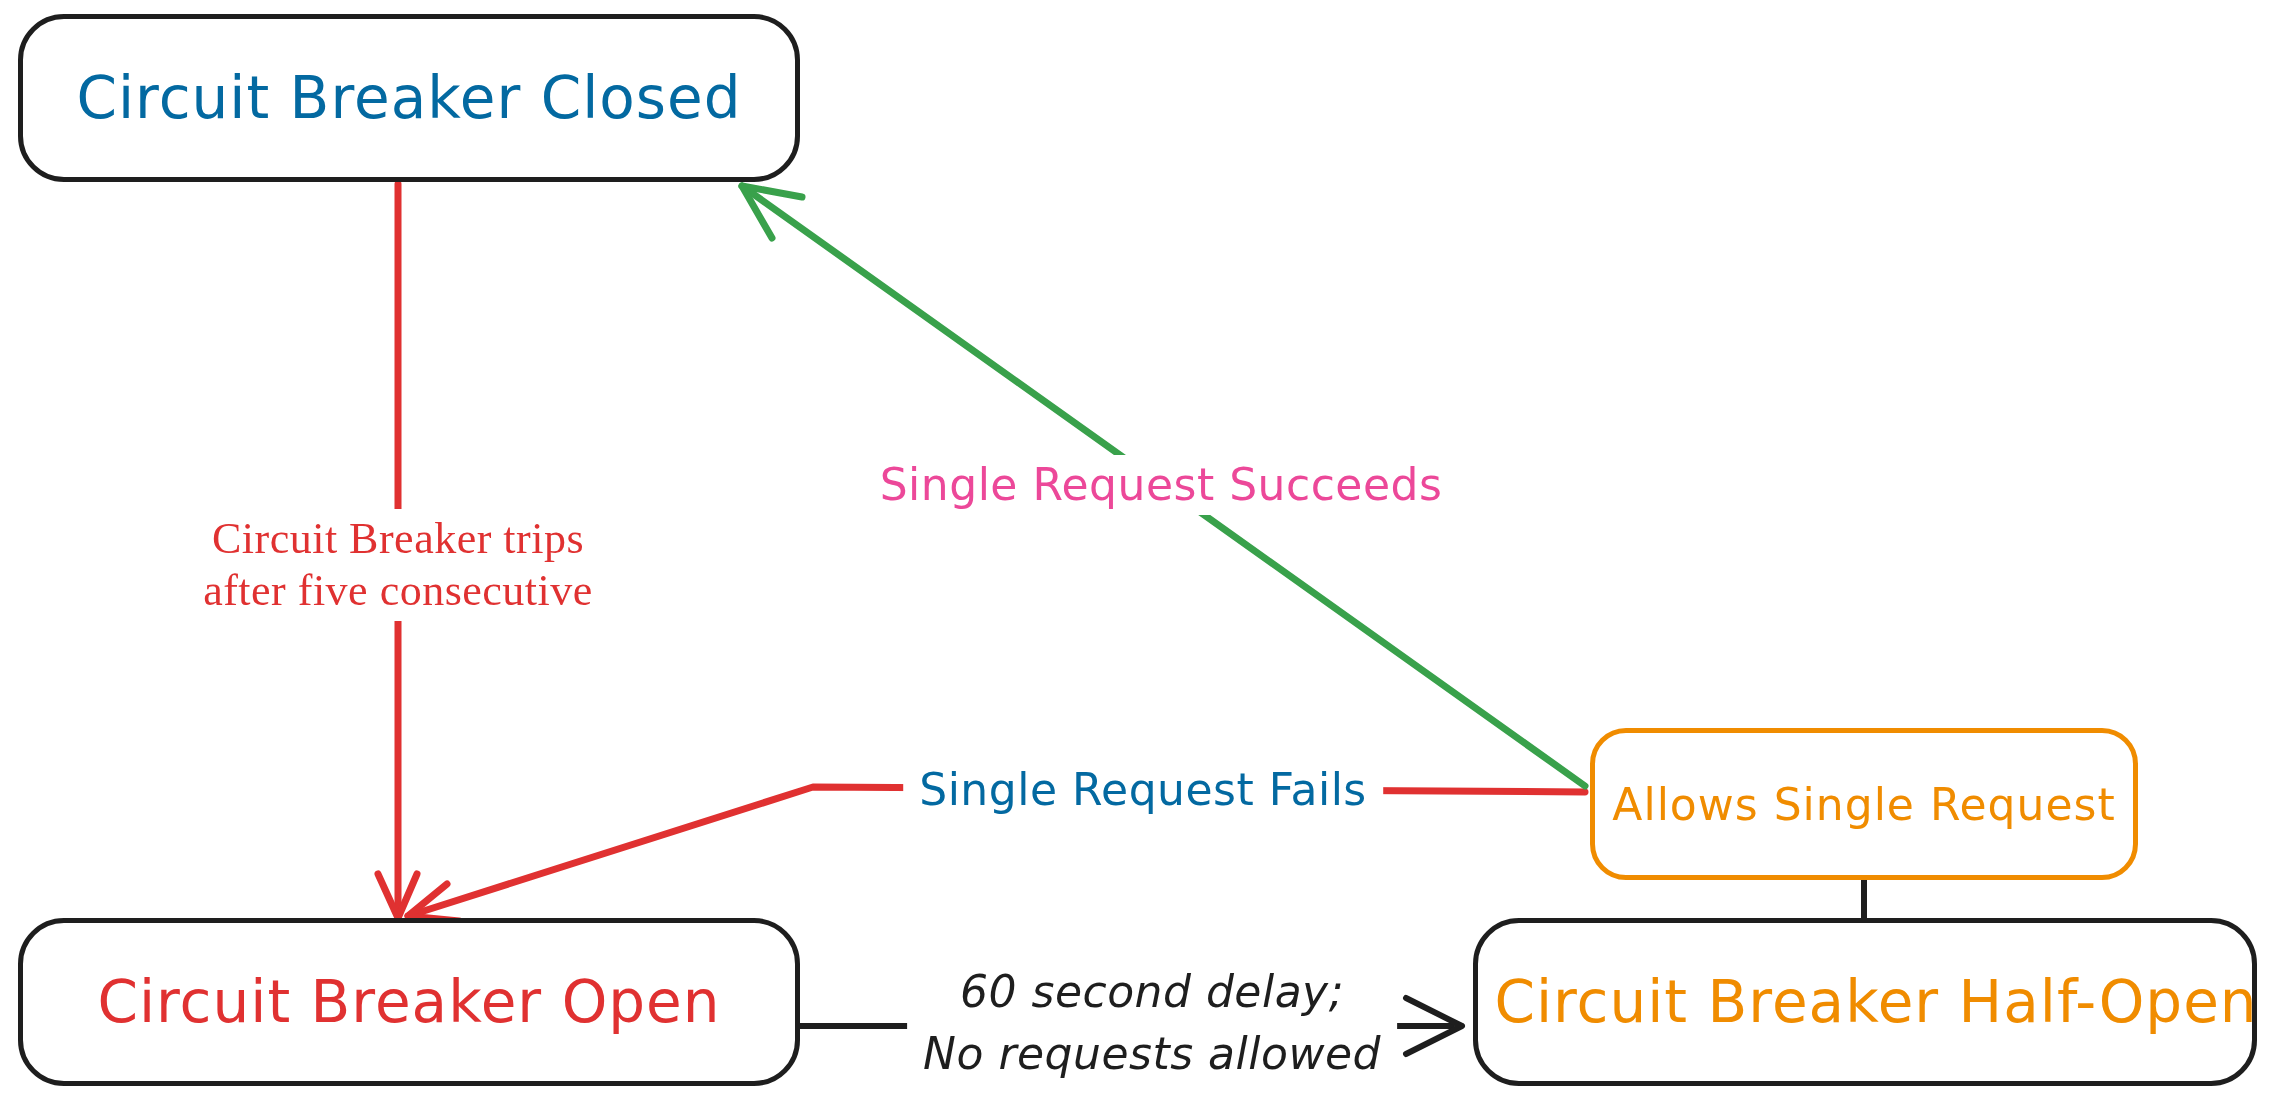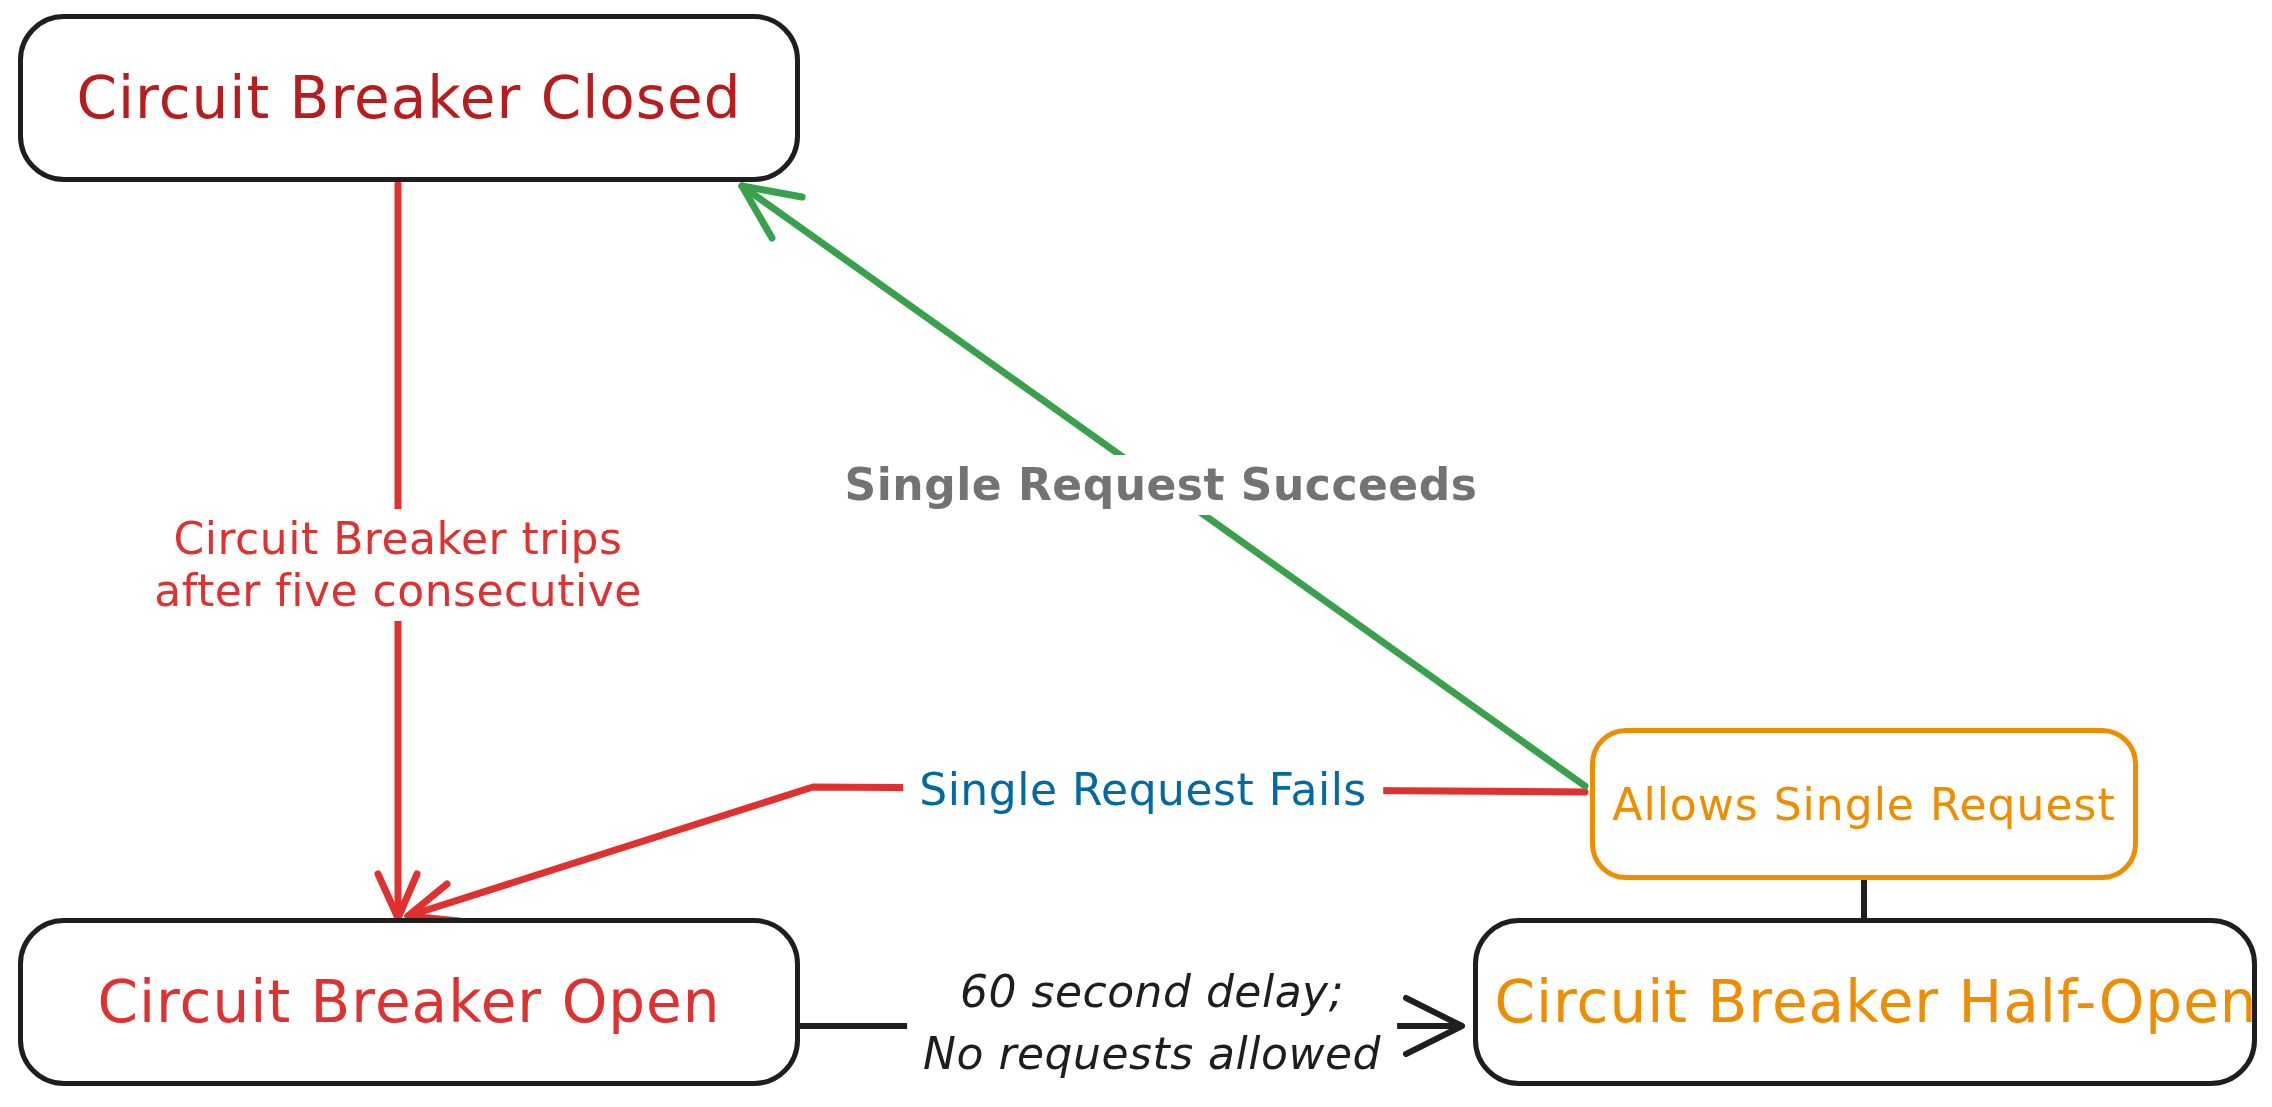--- a/index.html
+++ b/index.html
@@ -80,36 +80,36 @@
 
     <path stroke-width="7" d="M 1585 786 L 742 186" stroke="#39a14b"></path>
     <path stroke-width="7" d="M 742 186 L 802 197 M 742 186 L 772 238" stroke="#39a14b"></path>
 
     <path stroke-width="6" d="M 800 1026 L 1452 1026" stroke="#1e1e1e"></path>
     <path stroke-width="6" d="M 1462 1026 L 1406 998 M 1462 1026 L 1406 1054" stroke="#1e1e1e"></path>
 
     <path stroke-width="6" d="M 1864 876 L 1864 921" stroke="#1e1e1e"></path>
   </svg>
 
-  <div class="edge-label" style="left: 398px; top: 565px; color: rgb(224, 49, 49);">
+  <div class="edge-label" style="left: 398px; top: 565px; color: rgb(224, 49, 49); font-family: Liberation Serif, serif;">
     <div>Circuit Breaker trips</div>
     <div>after five consecutive</div>
   </div>
 
-  <div class="edge-label" style="left: 1161px; top: 485px; color: #737373; font-weight: bold;">Single Request Succeeds</div>
+  <div class="edge-label" style="left: 1161px; top: 485px; color: #ec4899;">Single Request Succeeds</div>
 
   <div class="edge-label" style="left: 1143px; top: 790px; color: #0369a1;">Single Request Fails</div>
 
   <div class="edge-label wide-lines" style="left: 1152px; top: 1023px; color: rgb(30, 30, 30); font-style: italic;">
     <div>60 second delay;</div>
     <div>No requests allowed</div>
   </div>
 
   <div class="node" style="left: 18px; top: 14px; width: 782px; height: 168px; border-color: rgb(30, 30, 30);">
-    <div class="node-title" style="color: #b91c1c;">Circuit Breaker Closed</div>
+    <div class="node-title" style="color: #0369a1;">Circuit Breaker Closed</div>
   </div>
 
   <div class="node" style="left: 18px; top: 918px; width: 782px; height: 168px; border-color: rgb(30, 30, 30);">
     <div class="node-title" style="color: rgb(224, 49, 49);">Circuit Breaker Open</div>
   </div>
 
   <div class="node" style="left: 1473px; top: 918px; width: 784px; height: 168px; border-color: rgb(30, 30, 30); padding-left: 22px;">
     <div class="node-title" style="color: rgb(240, 140, 0);">Circuit Breaker Half-Open</div>
   </div>
 

